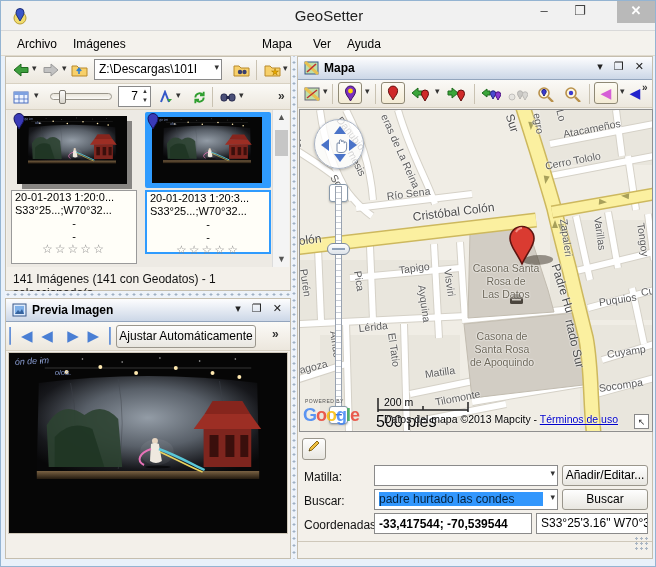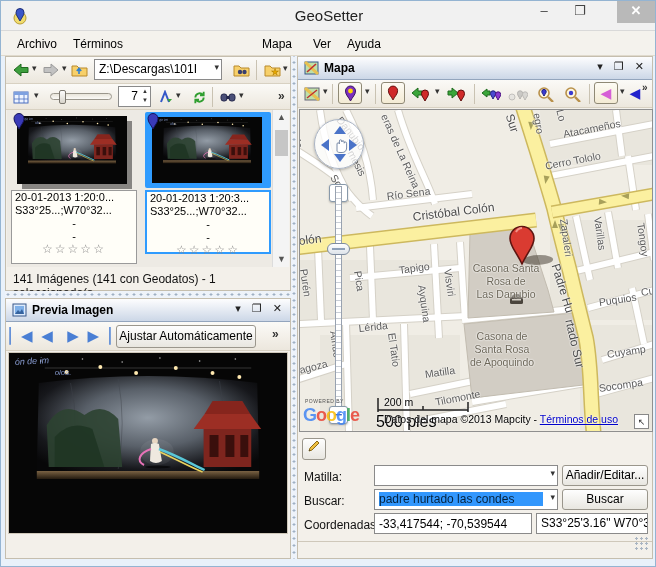--- a/index.html
+++ b/index.html
@@ -69,21 +69,21 @@
   .mattrib a{color:#0000cc;text-decoration:underline;}
   .scale200{position:absolute;left:84px;top:286px;font-size:10.5px;color:#000;text-shadow:0 0 2px #fff;}
   .scale500{position:absolute;left:76px;top:303px;font-size:16px;color:#000;text-shadow:0 0 2px #fff;}
   .expandbox{position:absolute;right:3px;top:304px;width:15px;height:15px;background:#fff;border:1px solid #888;
              font-size:9px;text-align:center;line-height:14px;color:#333;}
   
   .flabel{position:absolute;font-size:12px;color:#111;}
   .field{position:absolute;background:#fff;border:1px solid #8a8a8a;font-size:12px;padding:2px 4px;white-space:nowrap;overflow:hidden;}
   .sel{background:#3297fd;color:#04233f;}
   input.rawfield{position:absolute;background:#fff;border:1px solid #8a8a8a;font-size:12px;padding:2px 4px;
-       font-family:"Liberation Sans",sans-serif;}
+       font-family:"Liberation Sans",sans-serif;font-weight:bold;}
   .grip{position:absolute;right:4px;bottom:8px;width:14px;height:14px;
         background-image:radial-gradient(circle,#a8b4c2 1.2px,transparent 1.4px);background-size:5px 5px;}
   .navtri{font-size:15px;color:#4a7fd4;}
 </style>
 </head>
 <body>
 
 <svg width="0" height="0" style="position:absolute">
   <defs>
     <radialGradient id="bgglow" cx="50%" cy="42%" r="65%">
@@ -149,21 +149,21 @@
       <path d="M9 14 C6.5 9.5 5 8 5 5.5 a4 4 0 1 1 8 0 C13 8 11.5 9.5 9 14 z" fill="#3a56c8" stroke="#1d2e77"></path>
     </svg>
     <div class="abs apptitle">GeoSetter</div>
     <div class="abs winbtn" style="right:98px">–</div>
     <div class="abs winbtn" style="right:62px">❐</div>
     <div class="abs winbtn winbtn-close" style="right:2px">✕</div>
   </div>
 
   <div class="abs menubar">
     <span class="menuitem" style="left:10px">Archivo</span>
-    <span class="menuitem" style="left:66px">Términos</span>
+    <span class="menuitem" style="left:66px">Imágenes</span>
     <span class="menuitem" style="left:255px">Mapa</span>
     <span class="menuitem" style="left:306px">Ver</span>
     <span class="menuitem" style="left:340px">Ayuda</span>
   </div>
 
   <div class="abs panel" style="left:4px;top:55px;width:286px;height:235px">
 
     <div class="abs tbar" style="left:0;top:0;width:284px;height:27px">
       <div class="tbtn" style="left:4px;top:2px">
         <svg width="16" height="14" viewBox="0 0 16 14">
@@ -539,21 +539,21 @@
       <span class="ml" style="left:270px;top:108px;transform:rotate(82deg)">Zapaleri</span>
       <span class="ml" style="left:304px;top:106px;transform:rotate(82deg)">Varillas</span>
       <span class="ml" style="left:347px;top:112px;transform:rotate(82deg)">Tongoy</span>
       <span class="ml" style="left:10px;top:158px;transform:rotate(82deg)">Purén</span>
       <span class="ml" style="left:64px;top:160px;transform:rotate(82deg)">Pica</span>
       <span class="ml" style="left:98px;top:154px;transform:rotate(-8deg)">Tapigo</span>
       <span class="ml" style="left:128px;top:174px;transform:rotate(82deg)">Ayquina</span>
       <span class="ml" style="left:154px;top:158px;transform:rotate(82deg)">Visviri</span>
       <span class="ml ml-area" style="left:168px;top:152px">Casona Santa</span>
       <span class="ml ml-area" style="left:168px;top:165px">Rosa de</span>
-      <span class="ml ml-area" style="left:168px;top:178px">Las Danubio</span>
+      <span class="ml ml-area" style="left:168px;top:178px">Las Datos</span>
       <span class="ml ml-lg" style="left:262px;top:152px;transform:rotate(73deg)">Padre Hu</span>
       <span class="ml ml-lg" style="left:276px;top:208px;transform:rotate(77deg)">rtado Sur</span>
       <span class="ml" style="left:298px;top:186px;transform:rotate(-8deg)">Puquios</span>
       <span class="ml" style="left:340px;top:176px;transform:rotate(-8deg)">Cuy</span>
       <span class="ml" style="left:58px;top:212px;transform:rotate(-6deg)">Lérida</span>
       <span class="ml" style="left:40px;top:220px;transform:rotate(82deg)">Alhué</span>
       <span class="ml" style="left:98px;top:222px;transform:rotate(82deg)">El Tatio</span>
       <span class="ml" style="left:-2px;top:254px;transform:rotate(-14deg)">agoza</span>
       <span class="ml" style="left:124px;top:258px;transform:rotate(-8deg)">Matilla</span>
       <span class="ml" style="left:134px;top:286px;transform:rotate(-11deg)">Tilomonte</span>

